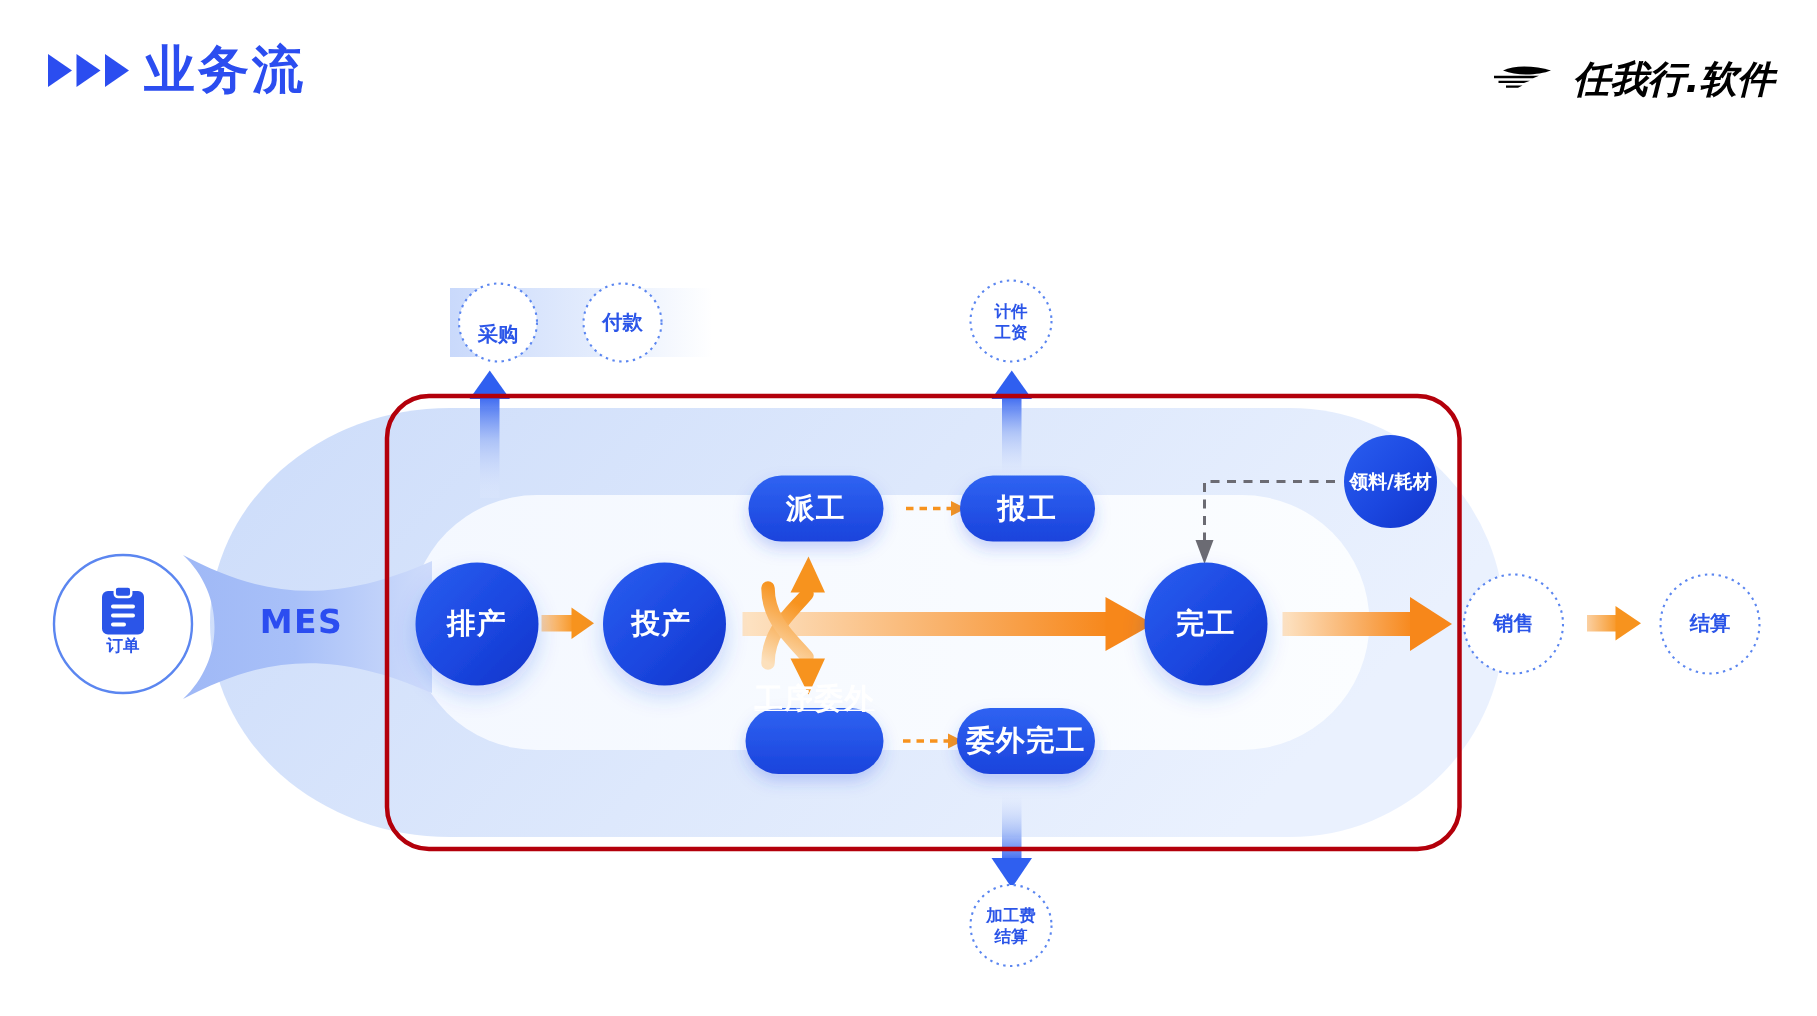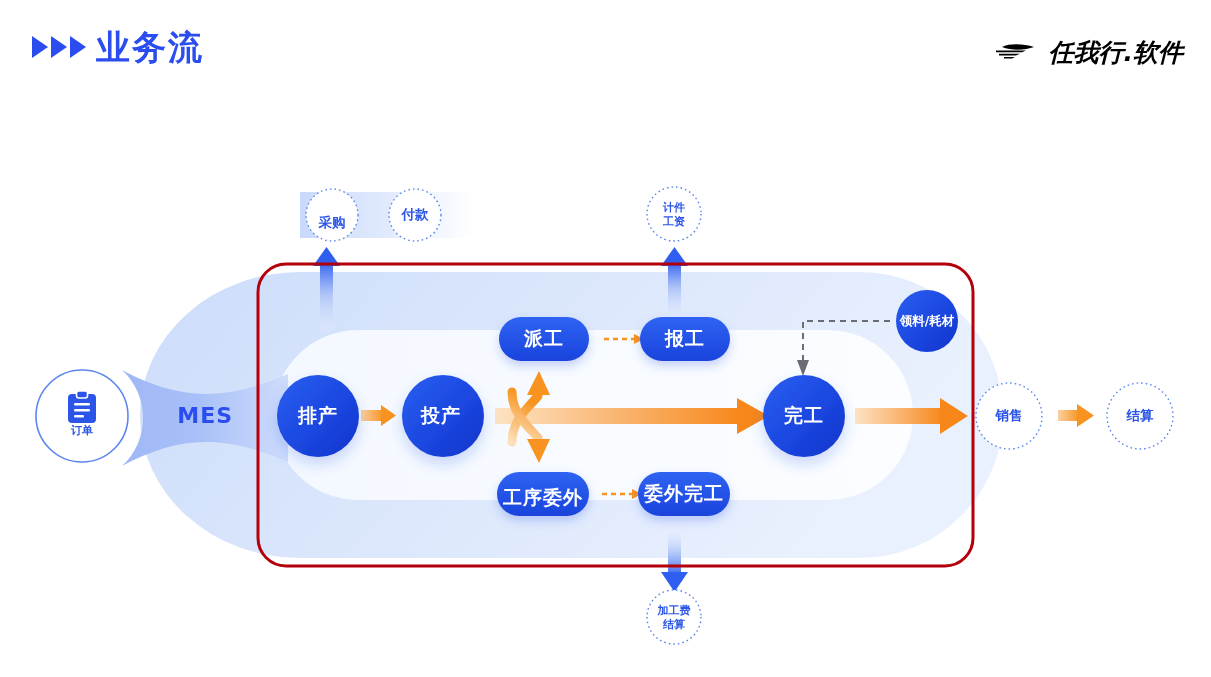--- a/index.html
+++ b/index.html
@@ -57,21 +57,21 @@
     align-items:center; justify-content:center; text-align:center;
     color:#2b55e8; font-weight:bold; pointer-events:none;
     font-family:"DejaVu Sans","Liberation Sans",sans-serif;
   }
   .outline-1 { font-size:13.5px; }
   .outline-2 { font-size:11px; line-height:1.25; }
 
   #mes-label {
     position:absolute; left:169px; top:403px; width:64px;
     font-size:22px; font-weight:bold; color:#2b4df0; letter-spacing:1px;
-    text-align:right;
+    text-align:center;
     font-family:"DejaVu Sans","Liberation Sans",sans-serif;
   }
 
   #order-label {
     position:absolute; left:44px; top:423px; width:76px;
     text-align:center; font-size:11px; font-weight:bold; color:#2b55e8;
     font-family:"DejaVu Sans","Liberation Sans",sans-serif;
   }
 </style>
 </head>
@@ -281,21 +281,21 @@
   </svg>
 
   <div id="mes-label">MES</div>
 
   <div id="order-label">订单</div>
 
   <div class="node-label big-circle-label" style="left:278px;top:398px;width:80px;height:36px;">排产</div>
   <div class="node-label big-circle-label" style="left:403px;top:398px;width:76px;height:36px;">投产</div>
   <div class="node-label pill-label" style="left:499px;top:321px;width:90px;height:36px;">派工</div>
   <div class="node-label pill-label" style="left:640px;top:321px;width:90px;height:36px;">报工</div>
-  <div class="node-label pill-label" style="left:493px;top:480px;width:100px;height:36px;">工序委外</div>
+  <div class="node-label pill-label" style="left:493px;top:448px;width:100px;height:36px;text-decoration:underline;">工序委外</div>
   <div class="node-label pill-label" style="left:634px;top:476px;width:100px;height:36px;">委外完工</div>
   <div class="node-label big-circle-label" style="left:764px;top:398px;width:80px;height:36px;">完工</div>
   <div class="node-label small-circle-label" style="left:893px;top:310px;width:68px;height:22px;">领料/耗材</div>
 
   <div class="outline-label outline-1" style="left:306px;top:212px;width:52px;height:22px;">采购</div>
   <div class="outline-label outline-1" style="left:389px;top:204px;width:52px;height:22px;">付款</div>
 
   <div class="outline-label outline-2" style="left:648px;top:200px;width:52px;height:30px;">
     <span>计件</span>
     <span>工资</span>

